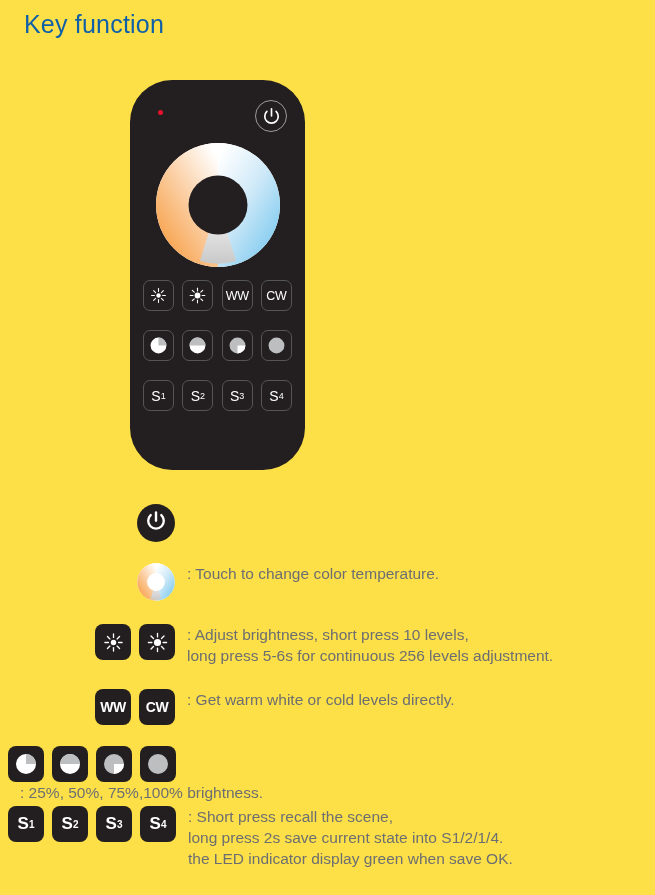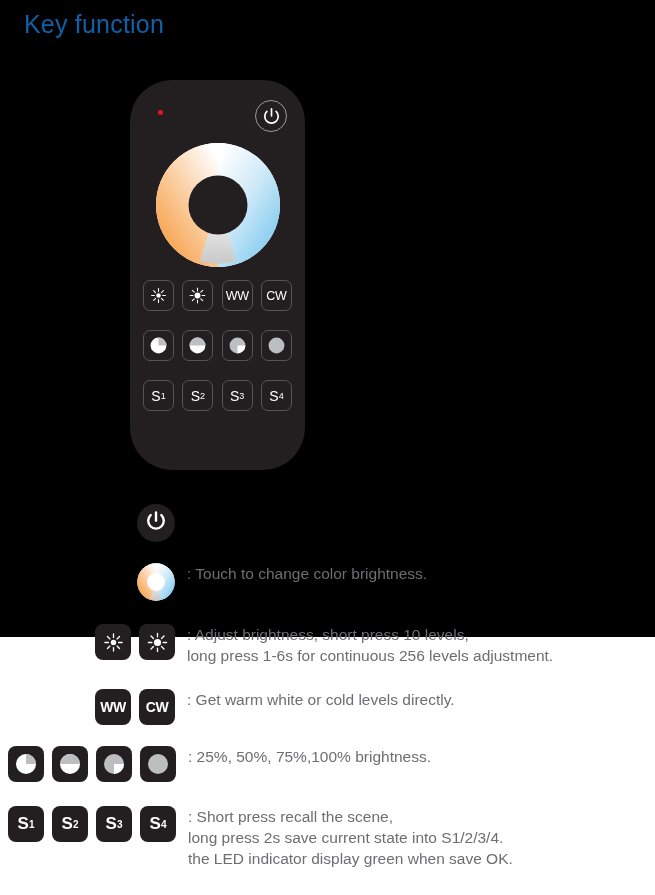--- a/index.html
+++ b/index.html
@@ -5,21 +5,21 @@
 <style>
   * { box-sizing: border-box; }
   html, body {
     margin: 0; padding: 0;
     width: 655px; height: 895px;
     background: #ffffff;
     font-family: "Liberation Sans", sans-serif;
     overflow: hidden;
   }
 
-  .page { position: relative; width: 655px; height: 637px; background:#000000; }
+  .page { position: relative; width: 655px; height: 895px; background:#fde047; }
 
   
   .title {
     position: absolute;
     left: 24px; top: 10px;
     font-size: 25px;
     font-weight: 400;
     letter-spacing: 0.2px;
     color: #1060a8;
     font-family: "Liberation Sans", sans-serif;
@@ -122,21 +122,21 @@
     font-family: "Liberation Sans", sans-serif;
     white-space: pre-line;
     padding-left: 12px;
   }
 
   
   #row-power   { left: 137px; top: 504px; }
   #row-ct      { left: 137px; top: 563px; }
   #row-bright  { left:  95px; top: 624px; }
   #row-wwcw    { left:  95px; top: 689px; }
-  #row-levels  { left:   8px; top: 746px; }
+  #row-levels  { left:   8px; top: 746px; flex-direction: column; }
   #row-scene   { left:   8px; top: 806px; }
 </style>
 </head>
 <body>
 
 <div class="page">
 
   <div class="title">Key function</div>
 
   <div class="remote">
@@ -296,21 +296,21 @@
           <circle cx="63" cy="63" r="62" fill="#ffffff"></circle>
           <path d="M63 1 A62 62 0 0 0 63 125 Z" fill="url(#gLeft)"></path>
           <path d="M63 1 A62 62 0 0 1 63 125 Z" fill="url(#gRight)"></path>
           <path d="M45 119 A62 62 0 0 0 81 119
                    C 78 108 74 96 70 86
                    C 67 79 59 79 56 86
                    C 52 96 48 108 45 119 Z" fill="url(#gGray)"></path>
           <circle cx="63" cy="63" r="29.5" fill="#ffffff"></circle>
         </svg>
       </div>
-      <div class="ltext">: Touch to change color brightness.</div>
+      <div class="ltext">: Touch to change color temperature.</div>
     </div>
 
     <div class="lrow" id="row-bright">
       <div class="icons">
         <div class="sqicon">
           <svg width="21" height="21" viewBox="0 0 24 24">
             <circle cx="12" cy="12" r="3.1" fill="#ffffff"></circle>
             <g stroke="#ffffff" stroke-width="1.5" stroke-linecap="round">
               <line x1="12" y1="2.2" x2="12" y2="6.2"></line>
               <line x1="12" y1="17.8" x2="12" y2="21.8"></line>
@@ -333,21 +333,21 @@
               <line x1="18.4" y1="12" x2="22.4" y2="12"></line>
               <line x1="4.6" y1="4.6" x2="7.4" y2="7.4"></line>
               <line x1="16.6" y1="16.6" x2="19.4" y2="19.4"></line>
               <line x1="4.6" y1="19.4" x2="7.4" y2="16.6"></line>
               <line x1="16.6" y1="7.4" x2="19.4" y2="4.6"></line>
             </g>
           </svg>
         </div>
       </div>
       <div class="ltext">: Adjust brightness, short press 10 levels,
-   long press 1-6s for continuous 256 levels adjustment.</div>
+   long press 5-6s for continuous 256 levels adjustment.</div>
     </div>
 
     <div class="lrow" id="row-wwcw">
       <div class="icons">
         <div class="sqicon">
           <span class="ww">WW</span>
         </div>
         <div class="sqicon">
           <span class="ww">CW</span>
         </div>
@@ -397,18 +397,18 @@
         <div class="sqicon">
           <span class="sbase">S</span>
             <span class="ssub">3</span>
         </div>
         <div class="sqicon">
           <span class="sbase">S</span>
             <span class="ssub">4</span>
         </div>
       </div>
       <div class="ltext">: Short press recall the scene,
-   long press 2s save current state into S1/2/3/4.
+   long press 2s save current state into S1/2/1/4.
    the LED indicator display green when save OK.</div>
     </div>
 
   </div>
 </div>
 
 </body></html>

